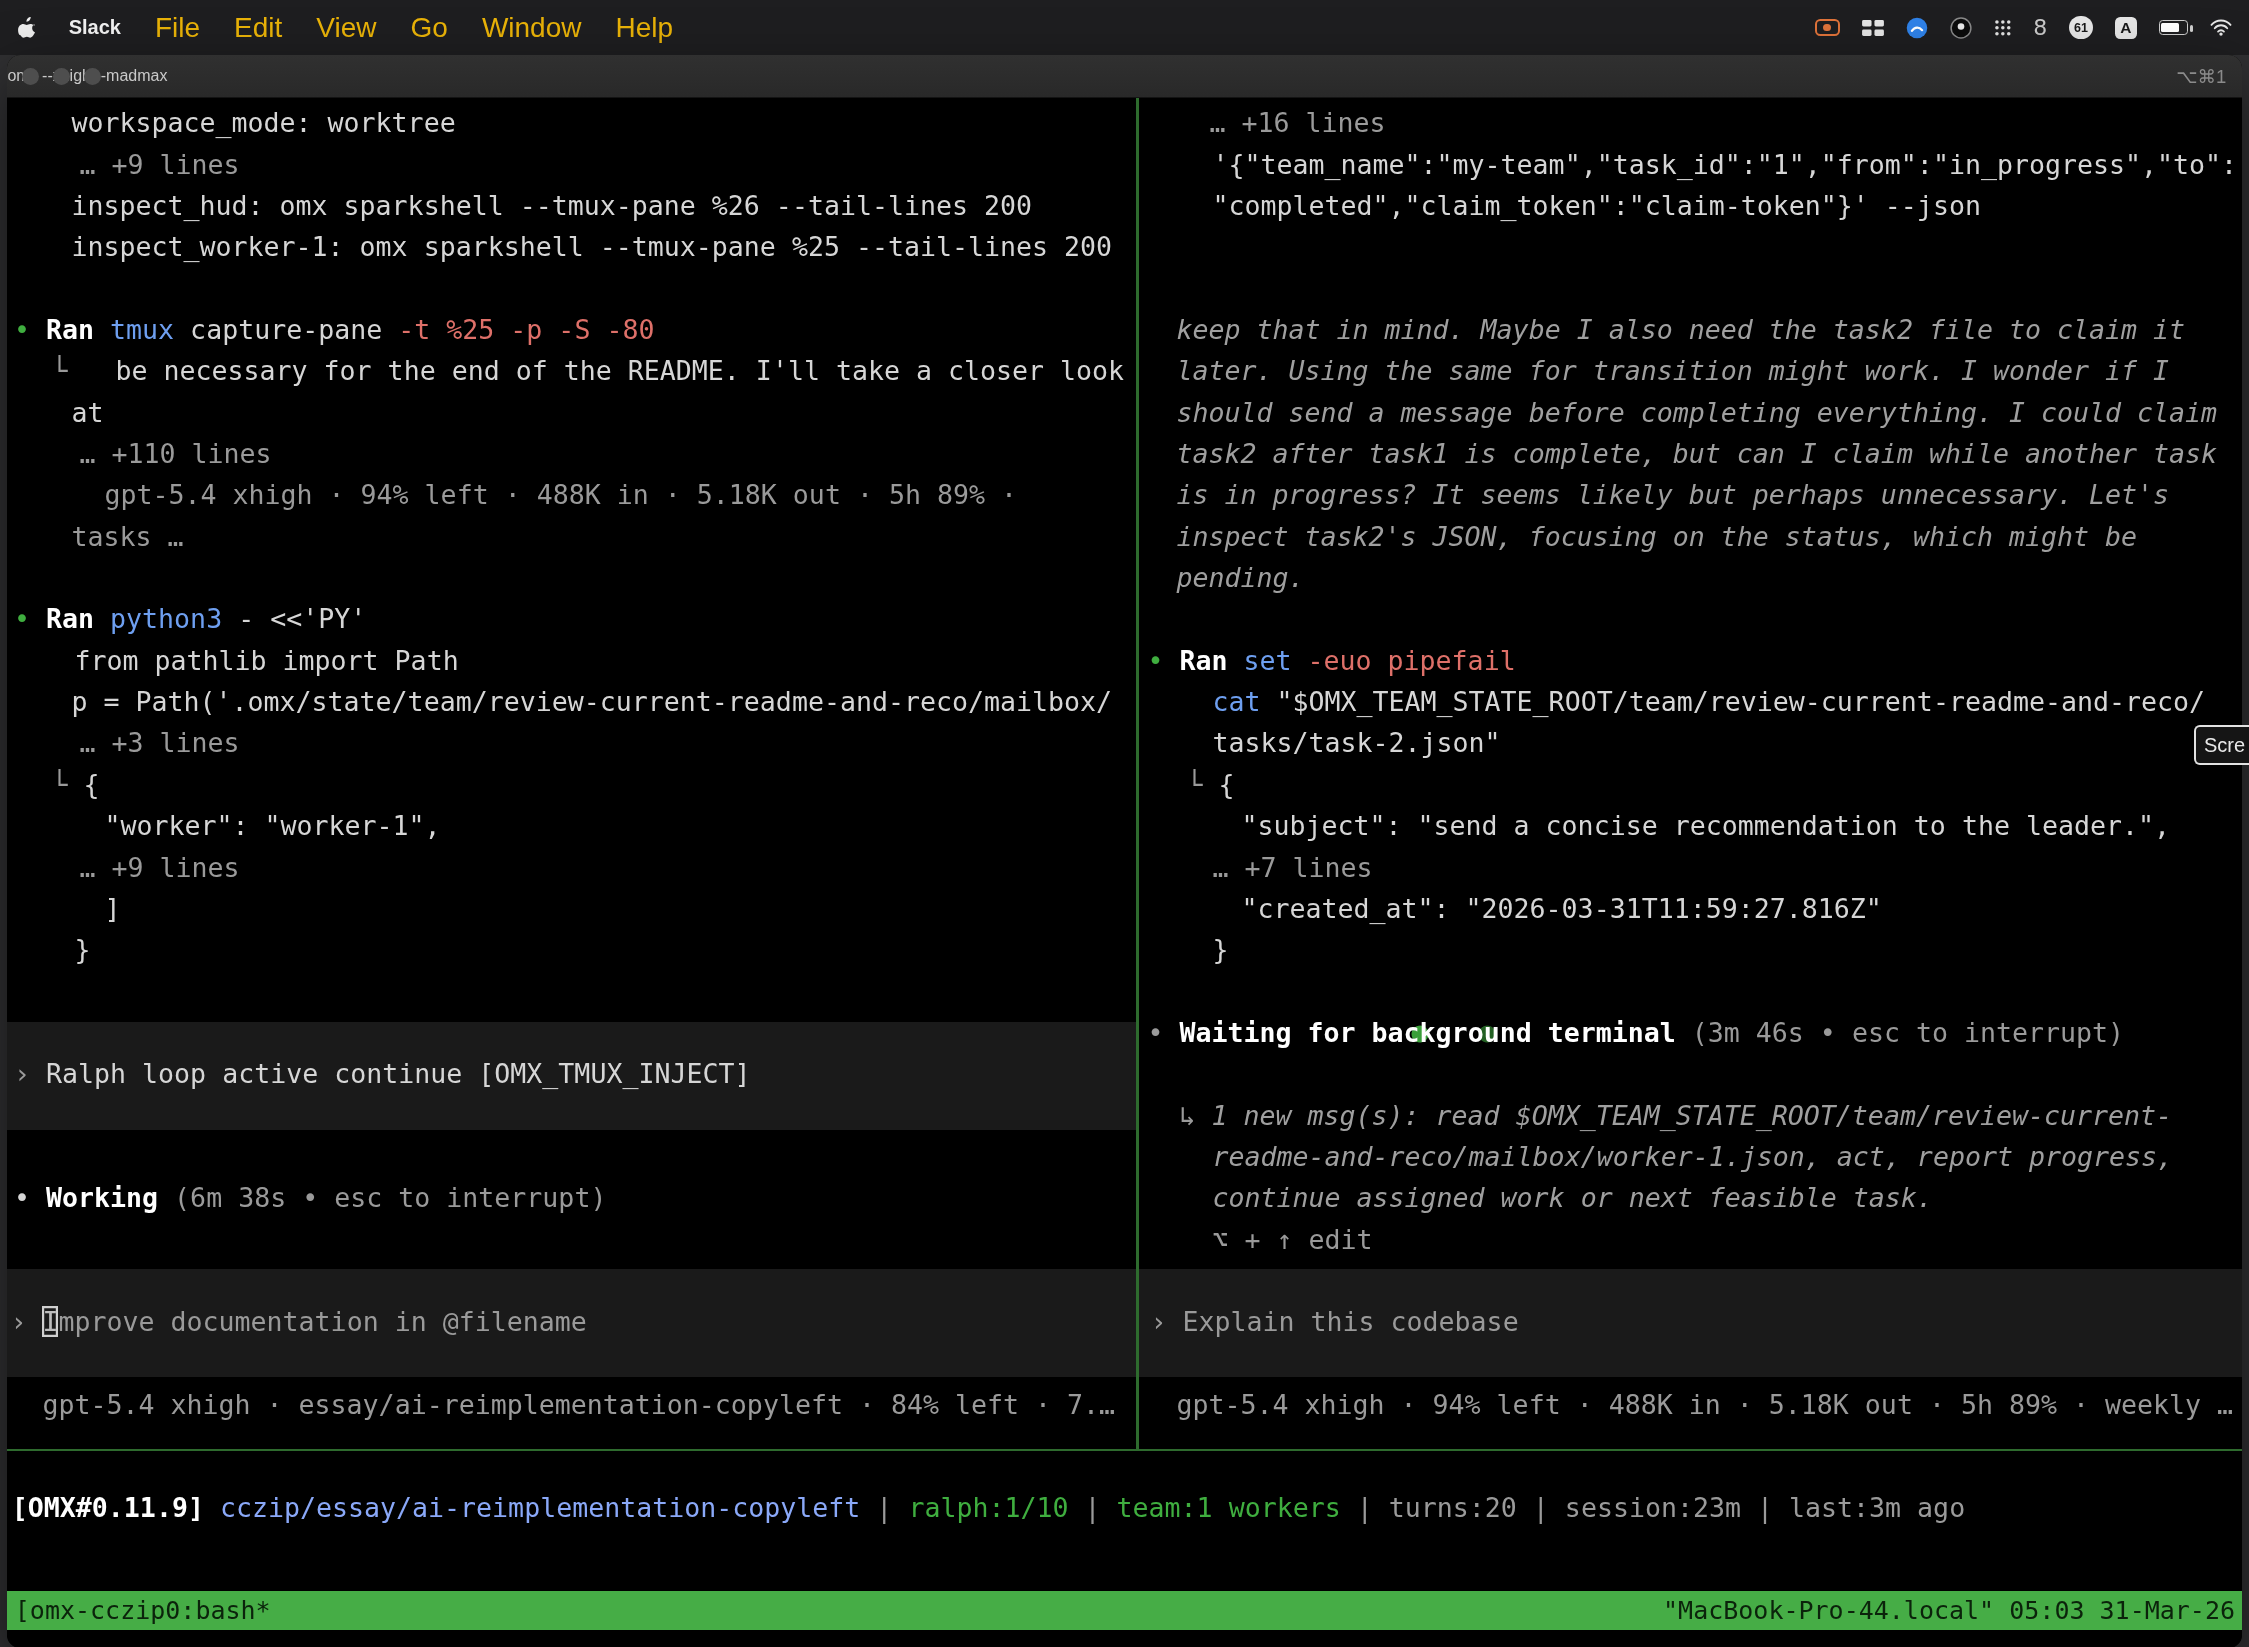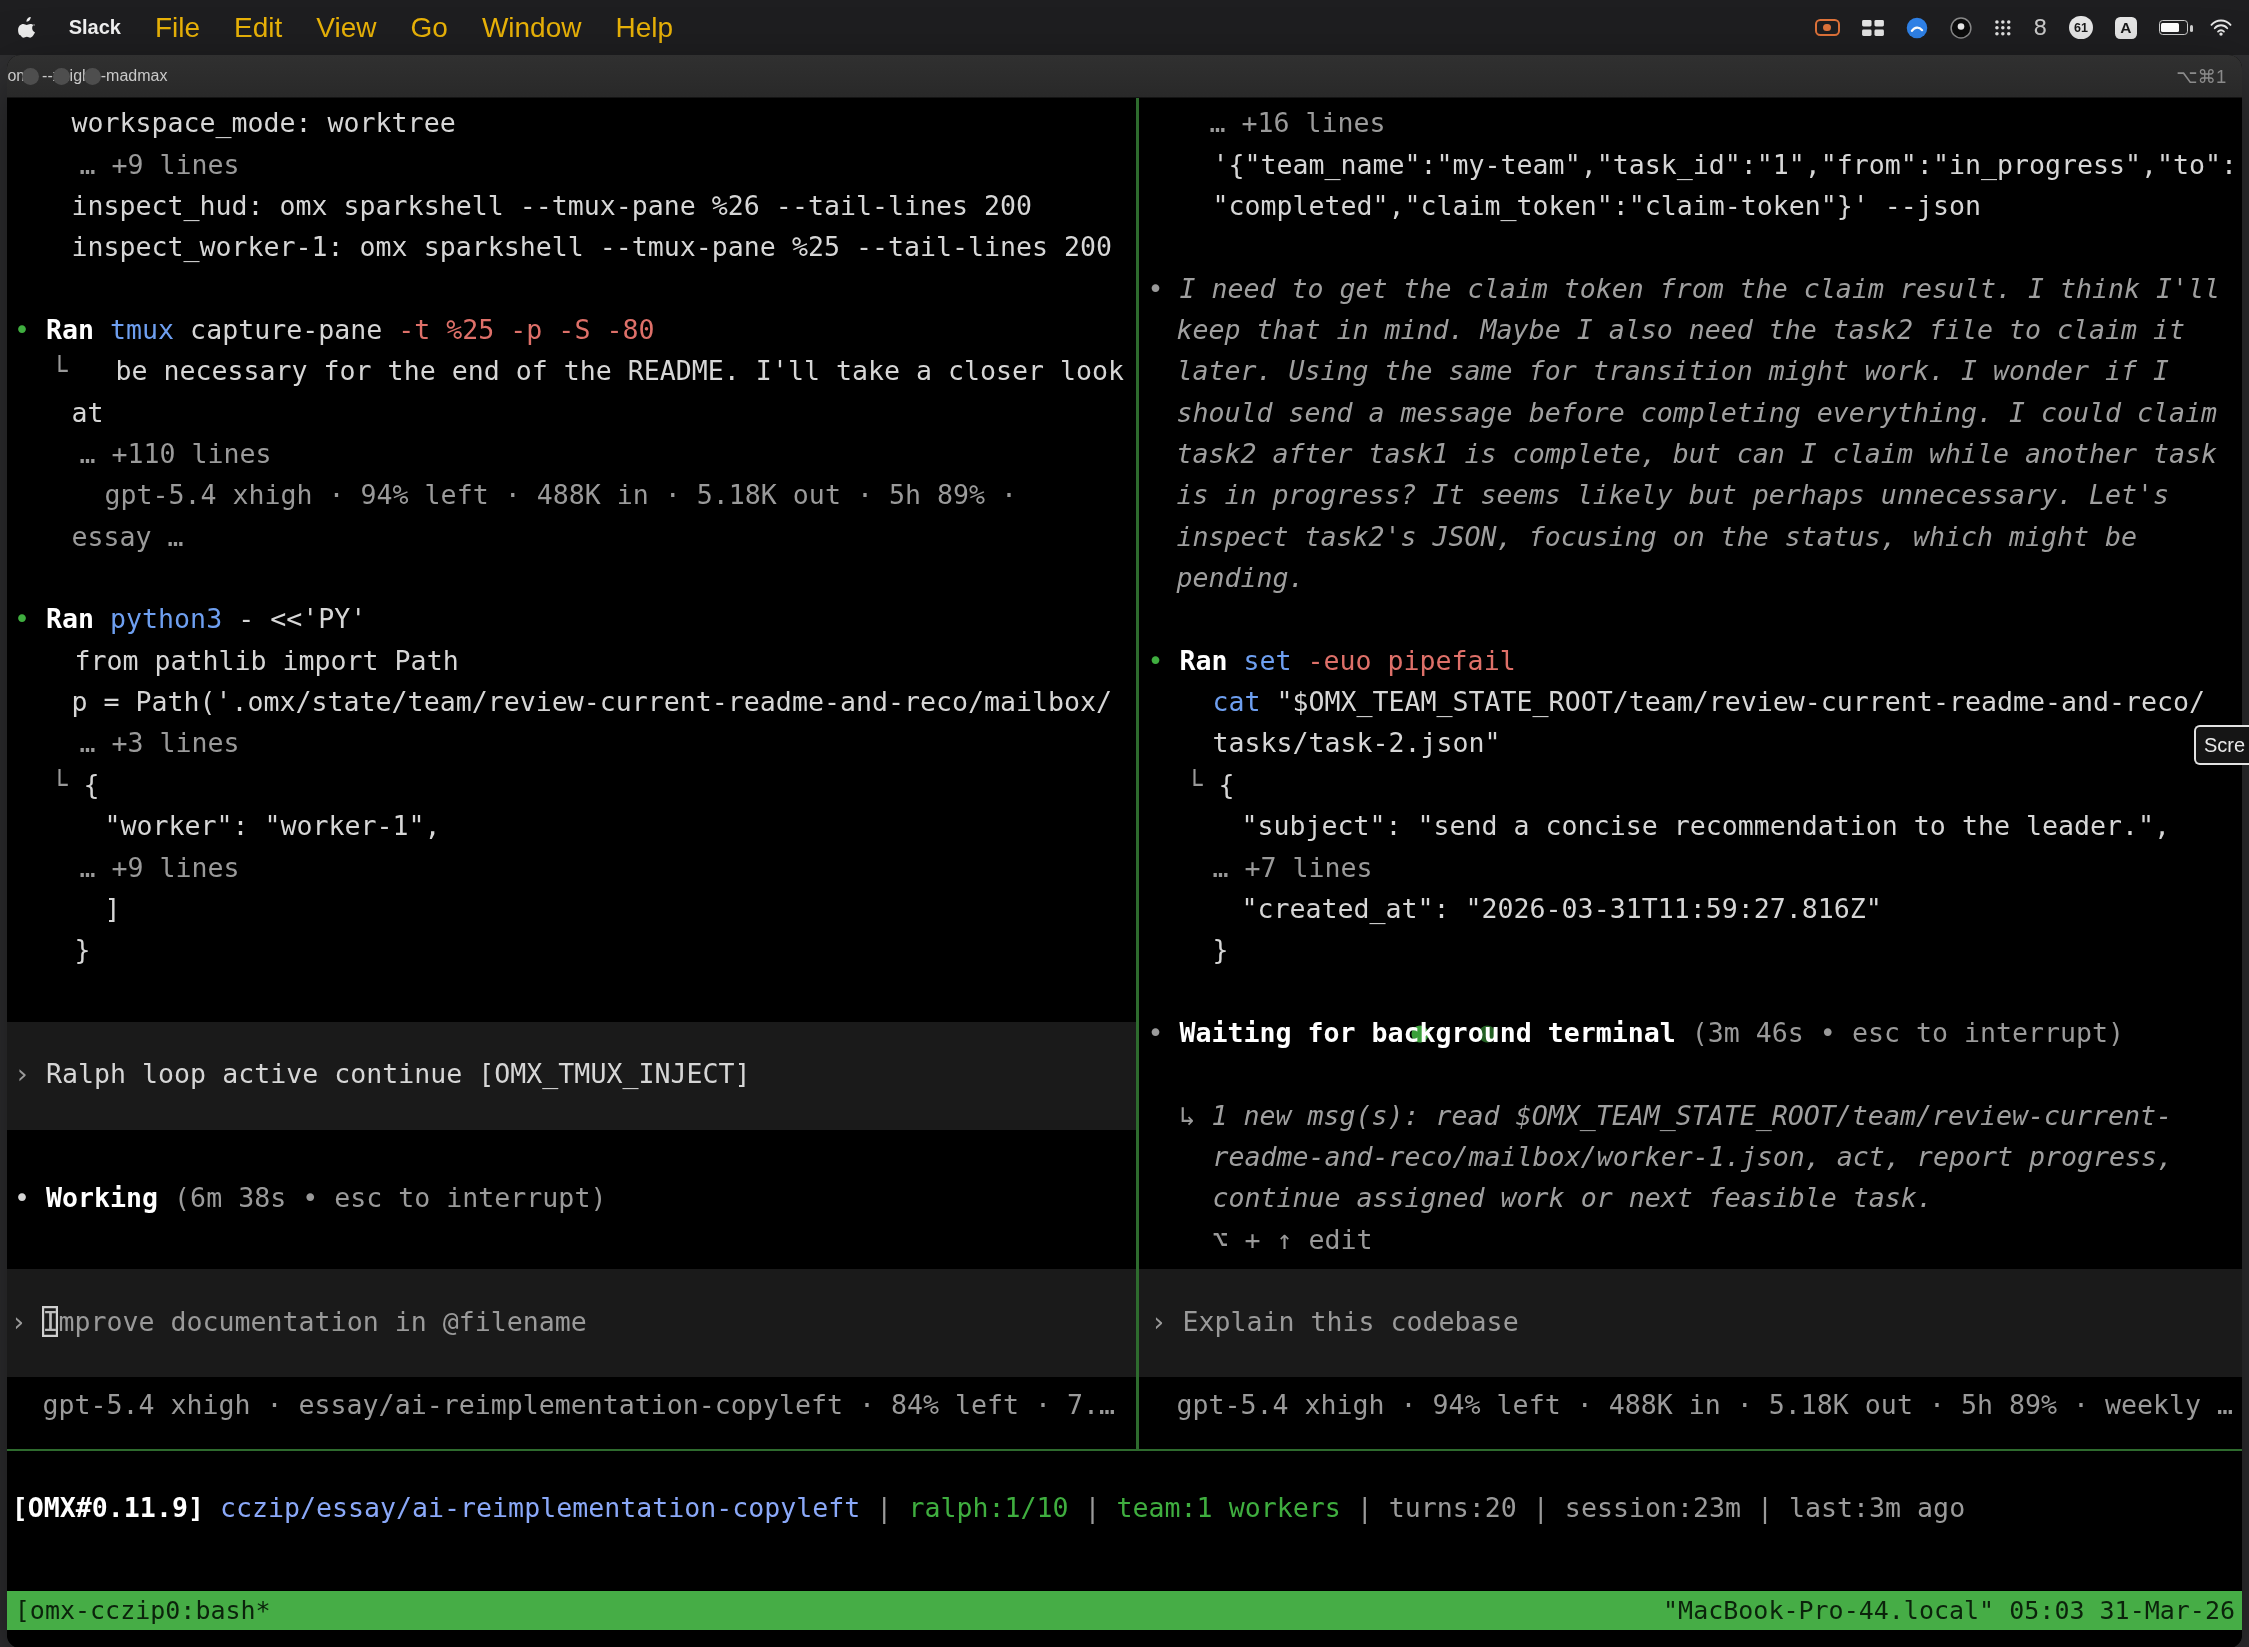--- a/index.html
+++ b/index.html
@@ -145,42 +145,41 @@
         <div class="band" style="top: 1171px; height: 108px;"></div>
         <div class="tline" style="top: 4.4px; left: 64px;"><span class="fg">workspace_mode: worktree</span></div>
         <div class="tline" style="top: 46px; left: 72px;"><span class="dim">… +9 lines</span></div>
         <div class="tline" style="top: 87px; left: 64px;"><span class="fg">inspect_hud: omx sparkshell --tmux-pane %26 --tail-lines 200</span></div>
         <div class="tline" style="top: 128px; left: 64px;"><span class="fg">inspect_worker-1: omx sparkshell --tmux-pane %25 --tail-lines 200</span></div>
         <div class="tline" style="top: 211px; left: 6.6px;"><span class="green">• </span><span class="bold">Ran </span><span class="blue">tmux</span><span class="fg"> capture-pane </span><span class="red">-t %25 -p -S -80</span></div>
         <div class="tline" style="top: 252px; left: 44px;"><span class="dim">└   </span><span class="fg">be necessary for the end of the README. I'll take a closer look</span></div>
         <div class="tline" style="top: 294px; left: 64px;"><span class="fg">at</span></div>
         <div class="tline" style="top: 335px; left: 72px;"><span class="dim">… +110 lines</span></div>
         <div class="tline" style="top: 376px; left: 97px;"><span class="dim">gpt-5.4 xhigh · 94% left · 488K in · 5.18K out · 5h 89% ·</span></div>
-        <div class="tline" style="top: 418px; left: 64px;"><span class="dim">essay …</span></div>
+        <div class="tline" style="top: 418px; left: 64px;"><span class="dim">tasks …</span></div>
         <div class="tline" style="top: 500px; left: 6.6px;"><span class="green">• </span><span class="bold">Ran </span><span class="blue">python3</span><span class="fg"> - &lt;&lt;'PY'</span></div>
         <div class="tline" style="top: 542px; left: 67px;"><span class="fg">from pathlib import Path</span></div>
         <div class="tline" style="top: 583px; left: 64px;"><span class="fg">p = Path('.omx/state/team/review-current-readme-and-reco/mailbox/</span></div>
         <div class="tline" style="top: 624px; left: 72px;"><span class="dim">… +3 lines</span></div>
         <div class="tline" style="top: 666px; left: 44px;"><span class="dim">└ </span><span class="fg">{</span></div>
         <div class="tline" style="top: 707px; left: 97px;"><span class="fg">"worker": "worker-1",</span></div>
         <div class="tline" style="top: 749px; left: 72px;"><span class="dim">… +9 lines</span></div>
         <div class="tline" style="top: 790px; left: 97px;"><span class="fg">]</span></div>
         <div class="tline" style="top: 831px; left: 67px;"><span class="fg">}</span></div>
         <div class="tline" style="top: 955px; left: 6.6px;"><span class="dim">› </span><span class="fg">Ralph loop active continue [OMX_TMUX_INJECT]</span></div>
         <div class="tline" style="top: 1079px; left: 6.6px;"><span class="fg">• </span><span class="bold">Working </span><span class="dim">(6m 38s • esc to interrupt)</span></div>
         <div class="tline" style="top: 1203px; left: 3px;"><span class="dim">› </span><span class="cursor">I</span><span class="dim">mprove documentation in @filename</span></div>
         <div class="tline" style="top: 1286px; left: 35px;"><span class="dim">gpt-5.4 xhigh · essay/ai-reimplementation-copyleft · 84% left · 7.…</span></div>
       </div>
     <div class="vdivider"></div>
     <div id="right-pane" class="pane">
         <div class="band" style="top: 1171px; height: 108px;"></div>
         <div class="tline" style="top: 4.4px; left: 70px;"><span class="dim">… +16 lines</span></div>
         <div class="tline" style="top: 46px; left: 73px;"><span class="fg">'{"team_name":"my-team","task_id":"1","from":"in_progress","to":</span></div>
         <div class="tline" style="top: 87px; left: 73px;"><span class="fg">"completed","claim_token":"claim-token"}' --json</span></div>
-        <div class="tline" style="top: 170px; left: 8px;"><span class="dim">• </span><span class="italic">I need to get the claim token from the claim result. I think I'll</span></div>
         <div class="tline" style="top: 211px; left: 37px;"><span class="italic">keep that in mind. Maybe I also need the task2 file to claim it</span></div>
         <div class="tline" style="top: 252px; left: 37px;"><span class="italic">later. Using the same for transition might work. I wonder if I</span></div>
         <div class="tline" style="top: 294px; left: 37px;"><span class="italic">should send a message before completing everything. I could claim</span></div>
         <div class="tline" style="top: 335px; left: 37px;"><span class="italic">task2 after task1 is complete, but can I claim while another task</span></div>
         <div class="tline" style="top: 376px; left: 37px;"><span class="italic">is in progress? It seems likely but perhaps unnecessary. Let's</span></div>
         <div class="tline" style="top: 418px; left: 37px;"><span class="italic">inspect task2's JSON, focusing on the status, which might be</span></div>
         <div class="tline" style="top: 459px; left: 37px;"><span class="italic">pending.</span></div>
         <div class="tline" style="top: 583px; left: 73px;"><span class="blue">cat </span><span class="fg">"$OMX_TEAM_STATE_ROOT/team/review-current-readme-and-reco/</span></div>
         <div class="tline" style="top: 542px; left: 8px;"><span class="green">• </span><span class="bold">Ran </span><span class="blue">set </span><span class="red">-euo pipefail</span></div>
         <div class="tline" style="top: 624px; left: 73px;"><span class="fg">tasks/task-2.json"</span></div>

